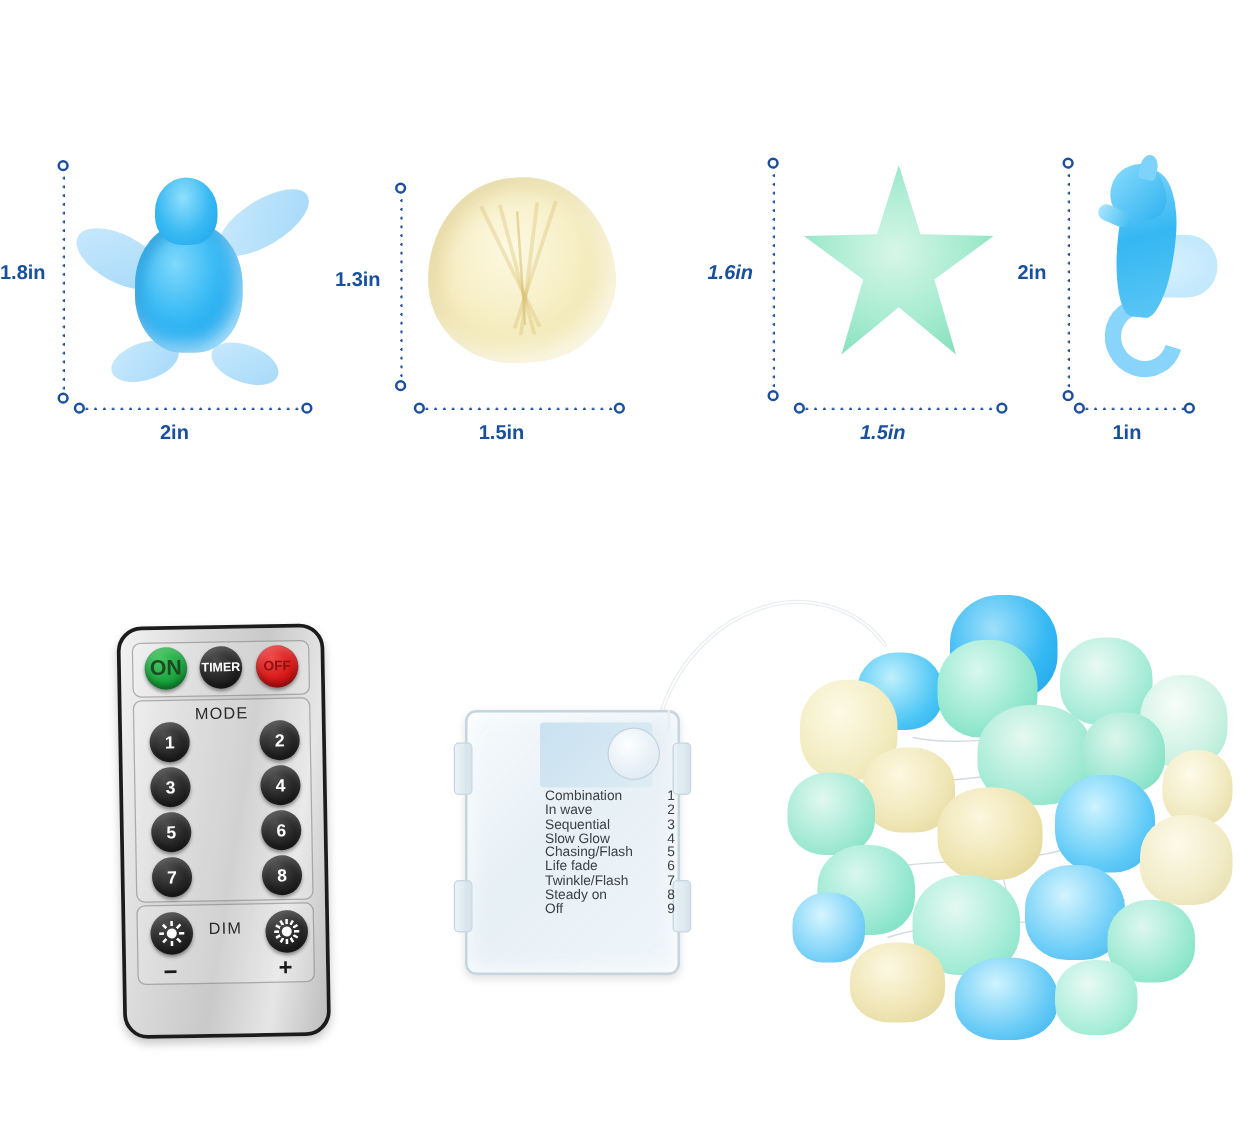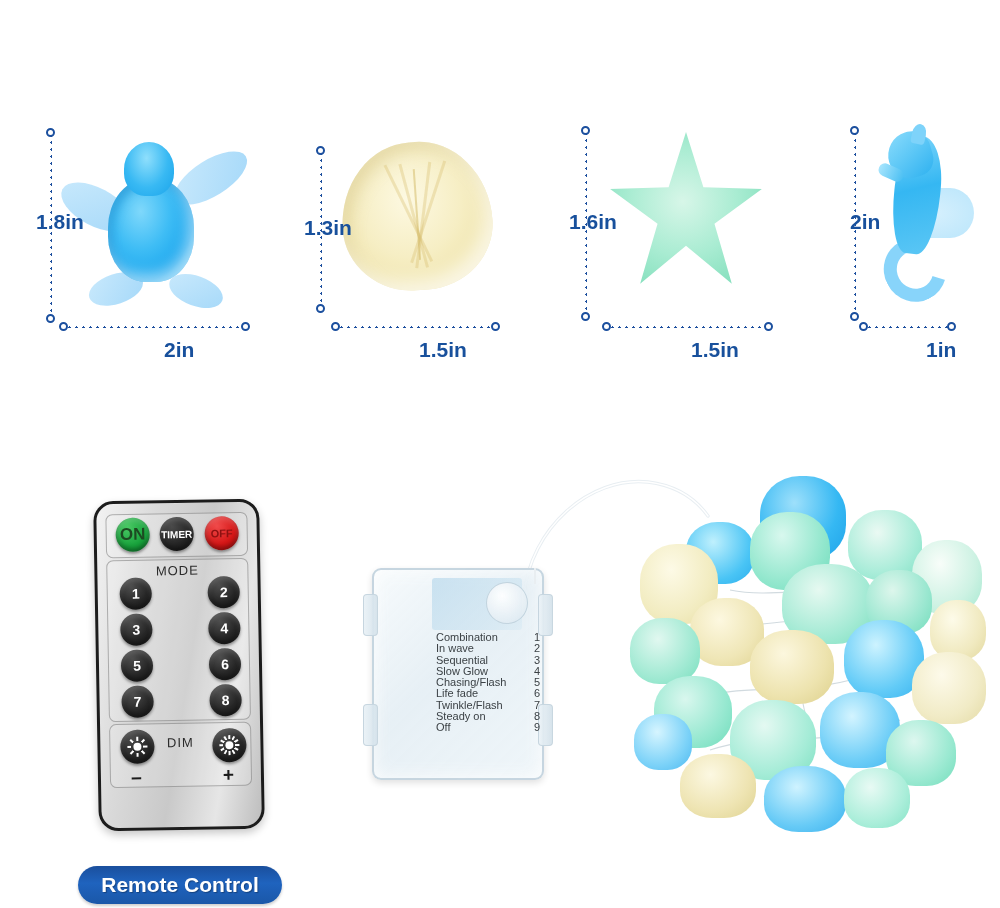--- a/index.html
+++ b/index.html
@@ -24,23 +24,22 @@
     color:#ffffff;font-size:35px;font-weight:bold;letter-spacing:.2px;
     text-shadow:1px 1px 1px rgba(0,0,0,.35);
     white-space:nowrap;
   }
 
   
   .specimens{position:absolute;left:0;top:110px;width:1000px;height:260px;}
   .spec{position:absolute;top:0;height:260px;}
 
   .dim-label{
-    position:absolute;color:#18509c;font-size:21px;font-weight:bold;
+    position:absolute;color:#18509c;font-size:16px;font-weight:bold;
     white-space:nowrap;
-    padding-left:36px;
   }
   .dim-v{
     position:absolute;width:2px;
     background-image:radial-gradient(circle, #1d4f9e 0 1.2px, transparent 1.4px);
     background-size:3px 7px;background-repeat:repeat-y;
   }
   .dim-h{
     position:absolute;height:2px;
     background-image:radial-gradient(circle, #1d4f9e 0 1.2px, transparent 1.4px);
     background-size:7px 3px;background-repeat:repeat-x;
@@ -252,21 +251,21 @@
       <div class="dim-v" style="left:50px;top:40px;height:158px;"></div>
       <div class="dot-end" style="left:46px;top:36px;"></div>
       <div class="dot-end" style="left:46px;top:194px;"></div>
       <div class="dim-label" style="left:-2px;top:106px;">1.3in</div>
       <div class="dim-h" style="left:68px;top:216px;width:158px;"></div>
       <div class="dot-end" style="left:61px;top:212px;"></div>
       <div class="dot-end" style="left:221px;top:212px;"></div>
       <div class="dim-label" style="left:113px;top:228px;">1.5in</div>
     </div>
 
-    <div class="spec" style="left:535px;width:270px;">
+    <div class="spec" style="left:568px;width:270px;font-style:italic;">
       <div class="starfish" style="left:72px;top:22px;"></div>
       <div class="dim-v" style="left:50px;top:20px;height:186px;"></div>
       <div class="dot-end" style="left:46px;top:16px;"></div>
       <div class="dot-end" style="left:46px;top:202px;"></div>
       <div class="dim-label" style="left:-2px;top:100px;">1.6in</div>
       <div class="dim-h" style="left:74px;top:216px;width:160px;"></div>
       <div class="dot-end" style="left:67px;top:212px;"></div>
       <div class="dot-end" style="left:229px;top:212px;"></div>
       <div class="dim-label" style="left:120px;top:228px;">1.5in</div>
     </div>
@@ -421,17 +420,14 @@
     <div class="bead" style="left:24px;top:206px;width:78px;height:72px;background:radial-gradient(ellipse at 40% 32%,#d9f7ee,#96e8d0 62%,#6edcba);"></div>
     <div class="bead" style="left:100px;top:230px;width:86px;height:80px;background:radial-gradient(ellipse at 40% 32%,#e4f9f2,#a5ecd7 62%,#7ce0c1);"></div>
     <div class="bead" style="left:190px;top:222px;width:80px;height:76px;background:radial-gradient(ellipse at 40% 32%,#d3f4ff,#6ccdf7 62%,#3eb4ef);"></div>
     <div class="bead" style="left:256px;top:250px;width:70px;height:66px;background:radial-gradient(ellipse at 40% 32%,#ddf7ef,#9ae9d1 62%,#73ddbb);"></div>
     <div class="bead" style="left:50px;top:284px;width:76px;height:64px;background:radial-gradient(ellipse at 40% 32%,#fcf8e2,#eee4b2 60%,#ded290);"></div>
     <div class="bead" style="left:134px;top:296px;width:82px;height:66px;background:radial-gradient(ellipse at 40% 32%,#cff3ff,#66caf6 62%,#3ab0ed);"></div>
     <div class="bead" style="left:214px;top:298px;width:66px;height:60px;background:radial-gradient(ellipse at 40% 32%,#e8faf4,#abeeda 62%,#83e2c5);"></div>
     <div class="bead" style="left:4px;top:244px;width:58px;height:56px;background:radial-gradient(ellipse at 40% 32%,#d6f5ff,#7cd2f8 62%,#4bb8f0);"></div>
   </div>
 
-  <div class="cap left">
-    <span>Remote Control</span>
-  </div>
 
 </div>
 
 </body></html>

